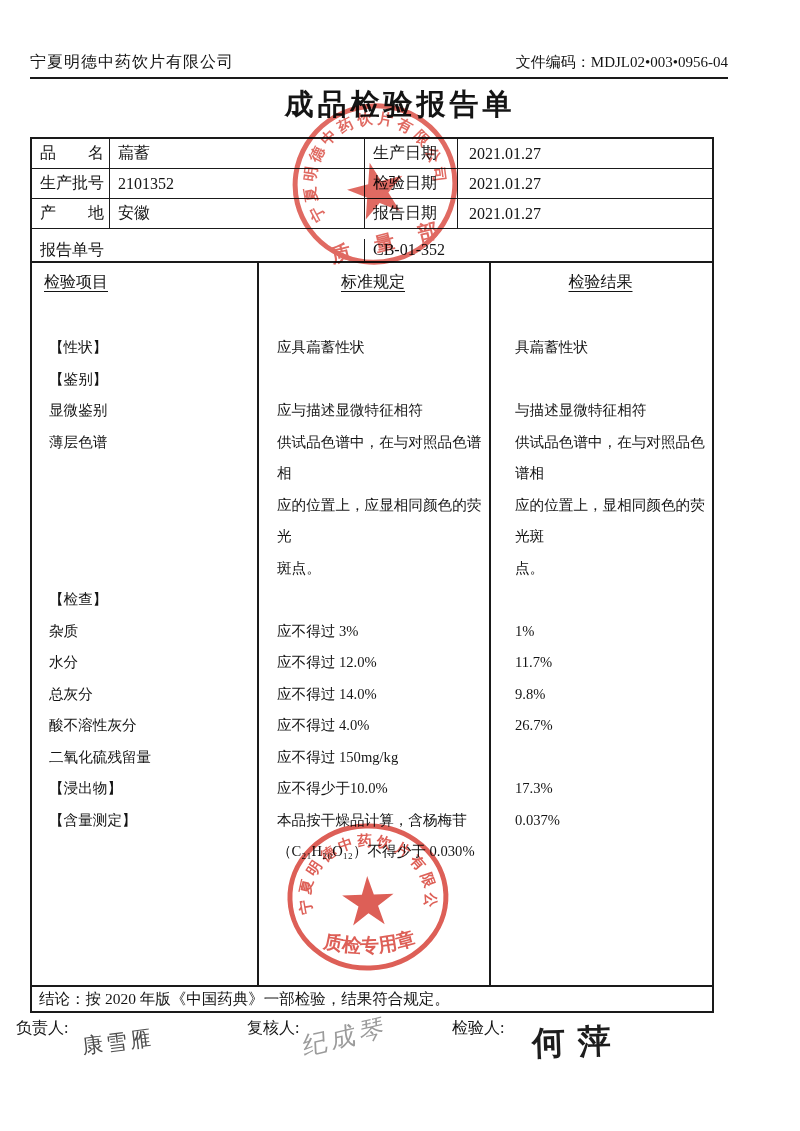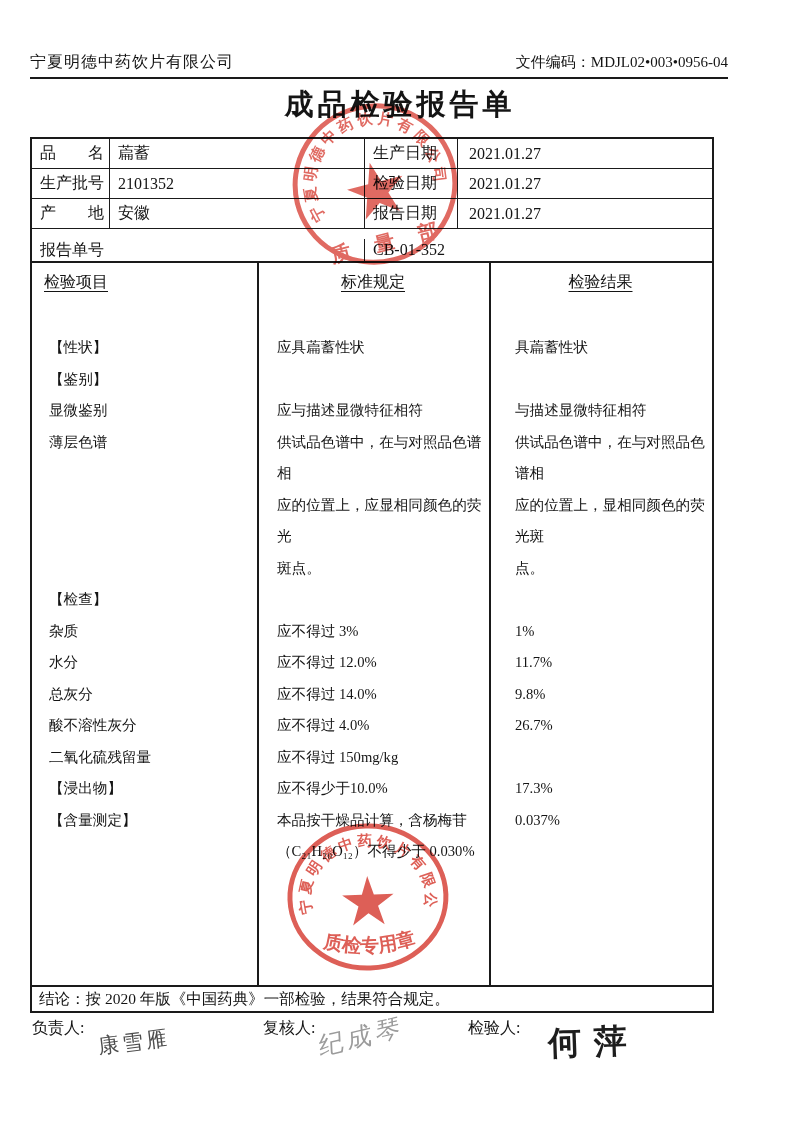--- a/index.html
+++ b/index.html
@@ -54,21 +54,21 @@
   .insp-row .c1{width:225px;padding-left:17px;}
   .insp-row .c2{width:232px;padding-left:20px;}
   .insp-row .c3{width:223px;padding-left:26px;}
   
   .conclusion{
     position:absolute;left:30px;top:985px;width:684px;height:28px;
     border:2px solid #1a1a1a;box-sizing:border-box;
     display:flex;align-items:center;padding-left:7px;font-size:15.5px;white-space:pre;
   }
   
-  .footer{position:absolute;left:30px;top:1018px;width:720px;height:90px;font-size:16px;}
+  .footer{position:absolute;left:14px;top:1018px;width:720px;height:90px;font-size:16px;}
   .f-label{position:absolute;top:0;}
   .f-label.l1{left:2px;}
   .f-label.l2{left:233px;}
   .f-label.l3{left:438px;}
   .sig{position:absolute;font-family:"Liberation Sans","DejaVu Sans",sans-serif;}
   .sig.s1{left:68px;top:10px;font-size:21px;color:#4c4c4c;transform:rotate(-7deg);letter-spacing:3px;}
   .sig.s2{left:288px;top:2px;font-size:25px;color:#9b9b9b;transform:rotate(-13deg) skewX(-10deg);letter-spacing:4px;}
   .sig.s3{left:518px;top:2px;font-size:33px;color:#1d1d1d;font-weight:600;letter-spacing:13px;transform:rotate(-2deg);}
   
   .stamp{position:absolute;mix-blend-mode:multiply;}

